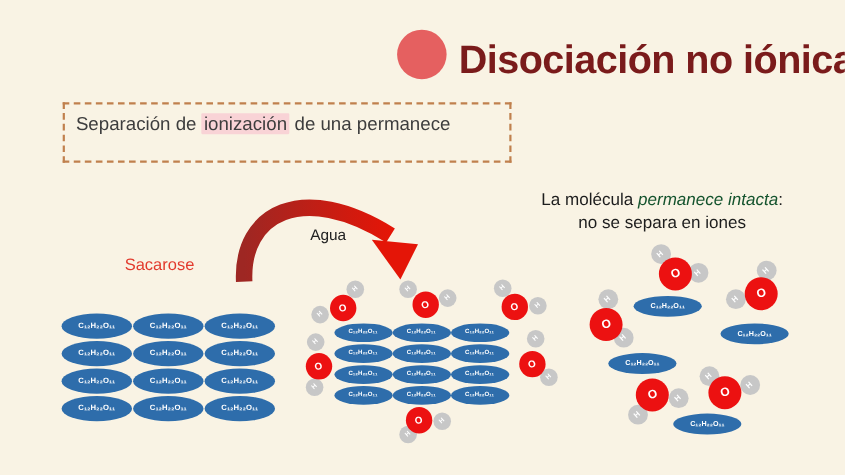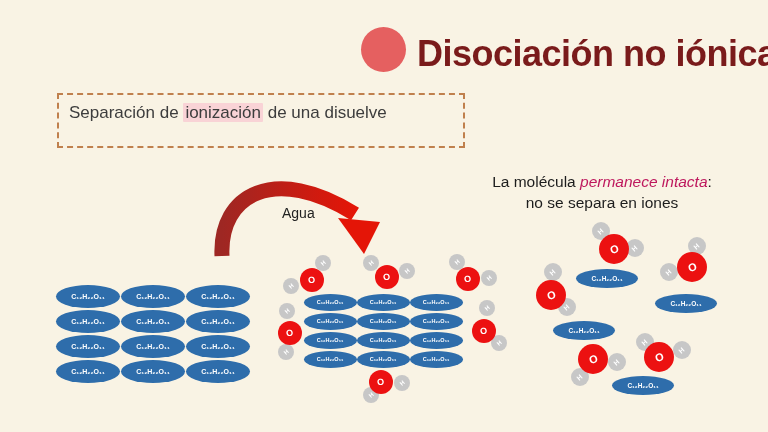--- a/index.html
+++ b/index.html
@@ -37,21 +37,21 @@
   .solid-label .red{color:#e23a2d;}
 
   
   .agua-label{position:absolute;left:282px;top:205px;font-size:14px;color:#222;}
 
   
   .note{
     position:absolute;left:478px;top:171px;width:248px;text-align:center;
     font-size:15.5px;line-height:21px;color:#1d1d1d;
   }
-  .note .em{color:#be185d;font-style:italic;}
+  .note .em{color:#14532d;font-style:italic;}
 
   
   .ellipse{
     position:absolute;background:#2e6dab;border-radius:50%;
     display:flex;align-items:center;justify-content:center;
     color:#ffffff;font-weight:bold;white-space:nowrap;
   }
   .atom{
     position:absolute;border-radius:50%;
     display:flex;align-items:center;justify-content:center;
@@ -65,24 +65,25 @@
 
   .arrow-svg{position:absolute;left:205px;top:166px;}
 </style>
 </head>
 <body>
 
 <div class="accent-circle"></div>
 <div class="page-title">Disociación no iónica</div>
 
 <div class="defbox">
-  <div><span>Separación de </span><span class="hl">ionización</span><span> de una disuelve</span></div>
+  <div><span>Separación de </span><span class="hl">ionización</span><span> de una permanece</span></div>
 </div>
 
 <div class="solid-label">
+  <div class="red">Sacarose</div>
 </div>
 
 <div class="agua-label">Agua</div>
 
 <svg class="arrow-svg" width="185" height="95" viewBox="0 0 185 95">
   <defs>
     <linearGradient id="ag" x1="0" y1="0" x2="1" y2="0">
       <stop offset="0" stop-color="#9e2723"></stop>
       <stop offset="1" stop-color="#e41507"></stop>
     </linearGradient>

